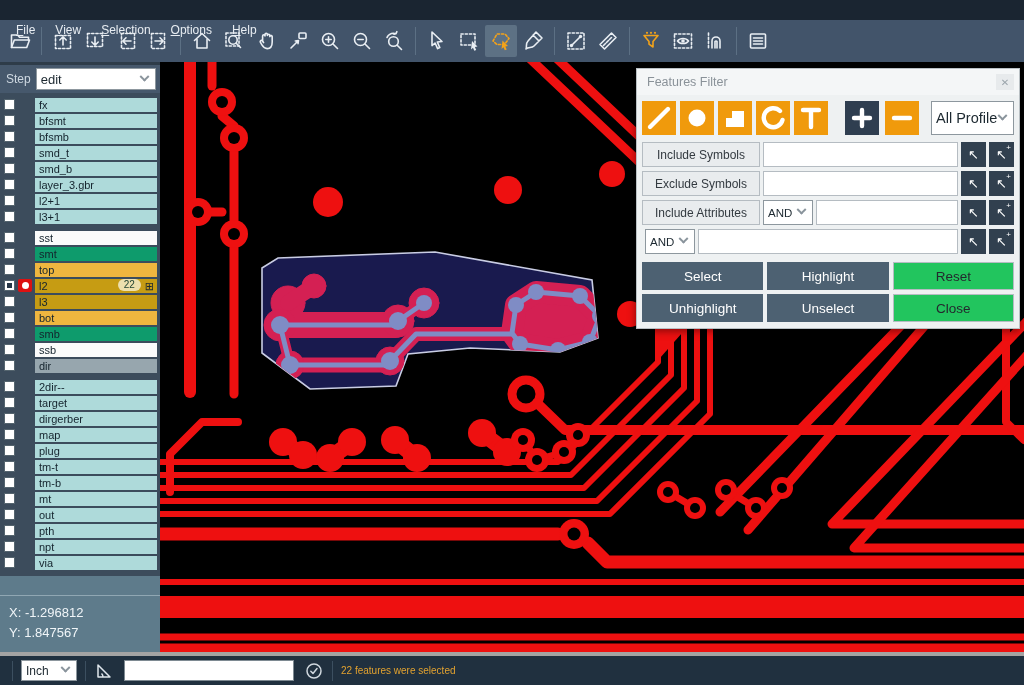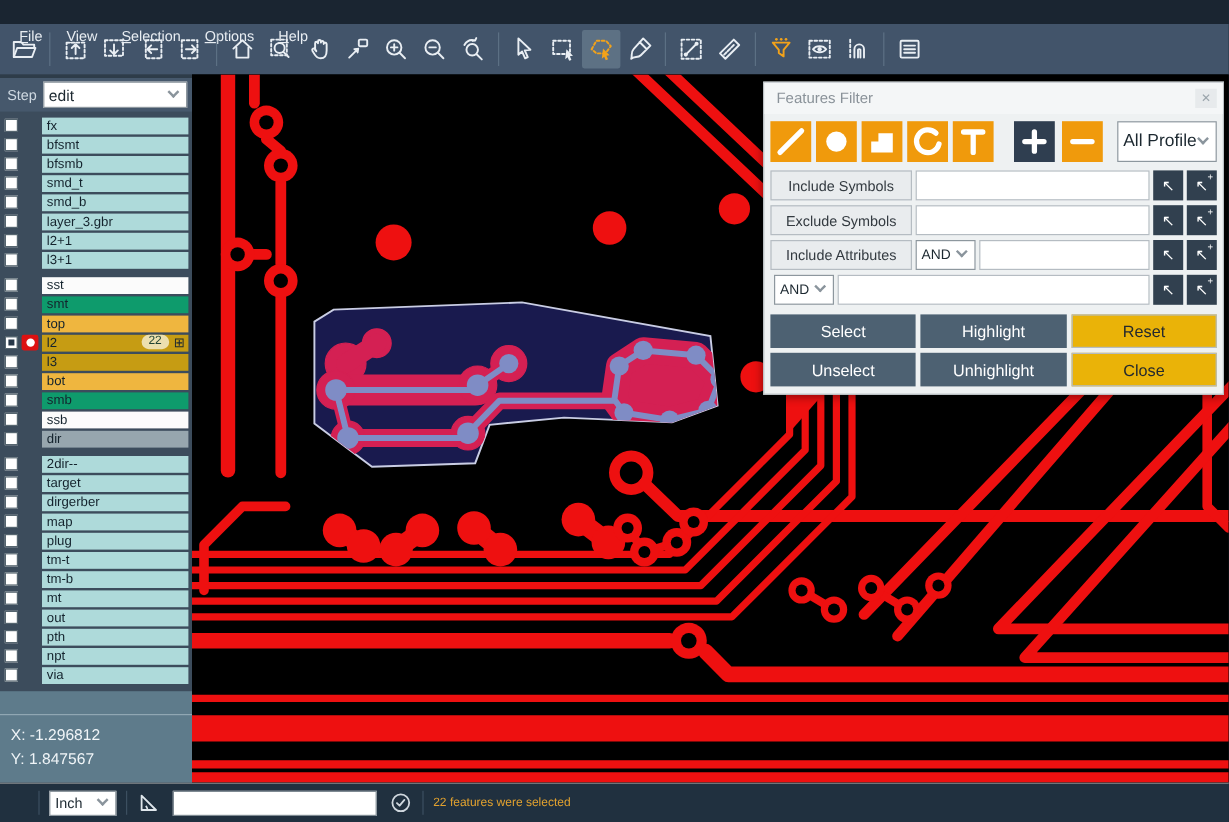--- a/index.html
+++ b/index.html
@@ -94,25 +94,25 @@
     font-size:12px; padding:0 4px; color:#222; min-width:0; }
   .navbtn { width:25px; height:25px; flex:none; margin-left:3px; background:#31404f;
     color:#fff; display:flex; align-items:center; justify-content:center; font-size:13px;
     position:relative; }
   .navbtn .plus { position:absolute; top:1px; right:3px; font-size:8px; }
 
   .actions { display:grid; grid-template-columns:1fr 1fr 1fr; gap:4px; padding:4px 5px 6px 5px; }
   .abtn { height:28px; display:flex; align-items:center; justify-content:center;
     font-size:13.5px; }
   .abtn.dark { background:#4d6172; color:#fff; }
-  .abtn.light { background:#eab308; color:#24292e; border:1px solid #b5bcc2; }
+  .abtn.light { background:#22c55e; color:#24292e; border:1px solid #b5bcc2; }
 
   
-  .statusbar { height:33px; background:#20303f; border-top:1px solid #a3a3a3;
-    display:flex; align-items:center; padding-left:24px; }
+  .statusbar { height:33px; background:#20303f; border-top:4px solid #a3a3a3;
+    display:flex; align-items:center; padding-left:4px; }
   .ssep { width:1px; height:20px; background:#3c4f60; margin:0 8px; flex:none; }
   .units-combo { width:56px; height:21px; }
   .units-combo .val { font-size:12px; }
   .angle-ic svg, .sync-ic svg { display:block; }
   .cmd-input { width:170px; height:21px; background:#fff; border:1px solid #7e8a92;
     margin-left:10px; font-size:12px; padding:0 4px; }
   .sync-ic { margin-left:10px; }
   .status-msg { color:#e2a22f; font-size:10px; }
 </style>
 </head>
@@ -728,22 +728,22 @@
             <input class="ftext" type="text" style="">
             <span class="navbtn">↖</span>
             <span class="navbtn">↖<span class="plus">+</span></span>
           </div>
         </div>
 
       <div class="actions" id="dlg-actions">
           <div class="abtn dark">Select</div>
           <div class="abtn dark">Highlight</div>
           <div class="abtn light">Reset</div>
+          <div class="abtn dark">Unhighlight</div>
           <div class="abtn dark">Unselect</div>
-          <div class="abtn dark">Unhighlight</div>
           <div class="abtn light">Close</div>
         </div>
     </div>
   </div>
 </div>
 
 <div class="statusbar">
   <div class="ssep"></div>
   <span class="combo units-combo">
     <span class="val">Inch</span>

